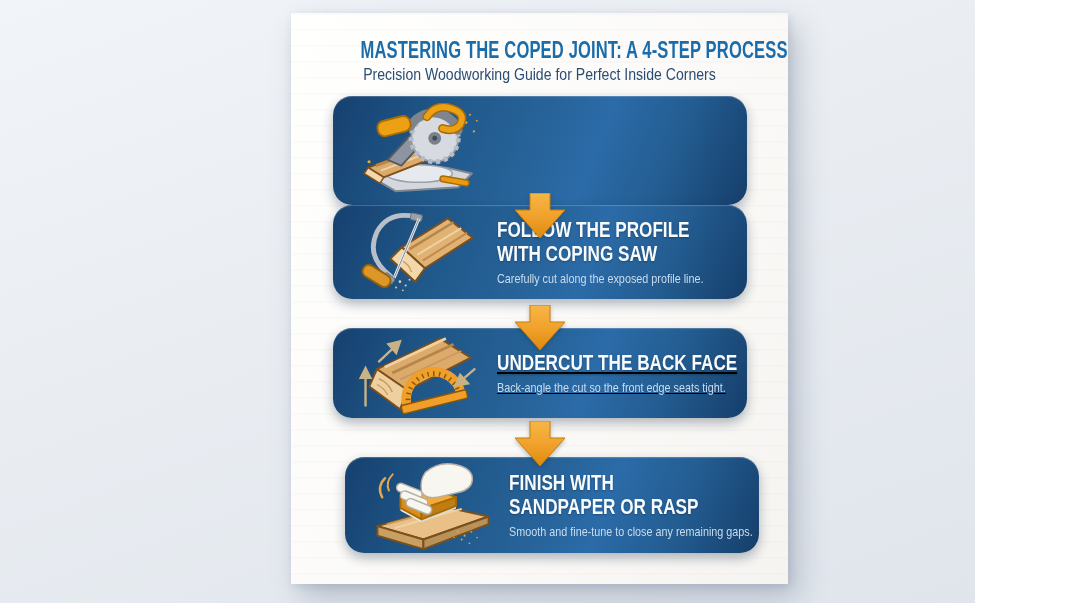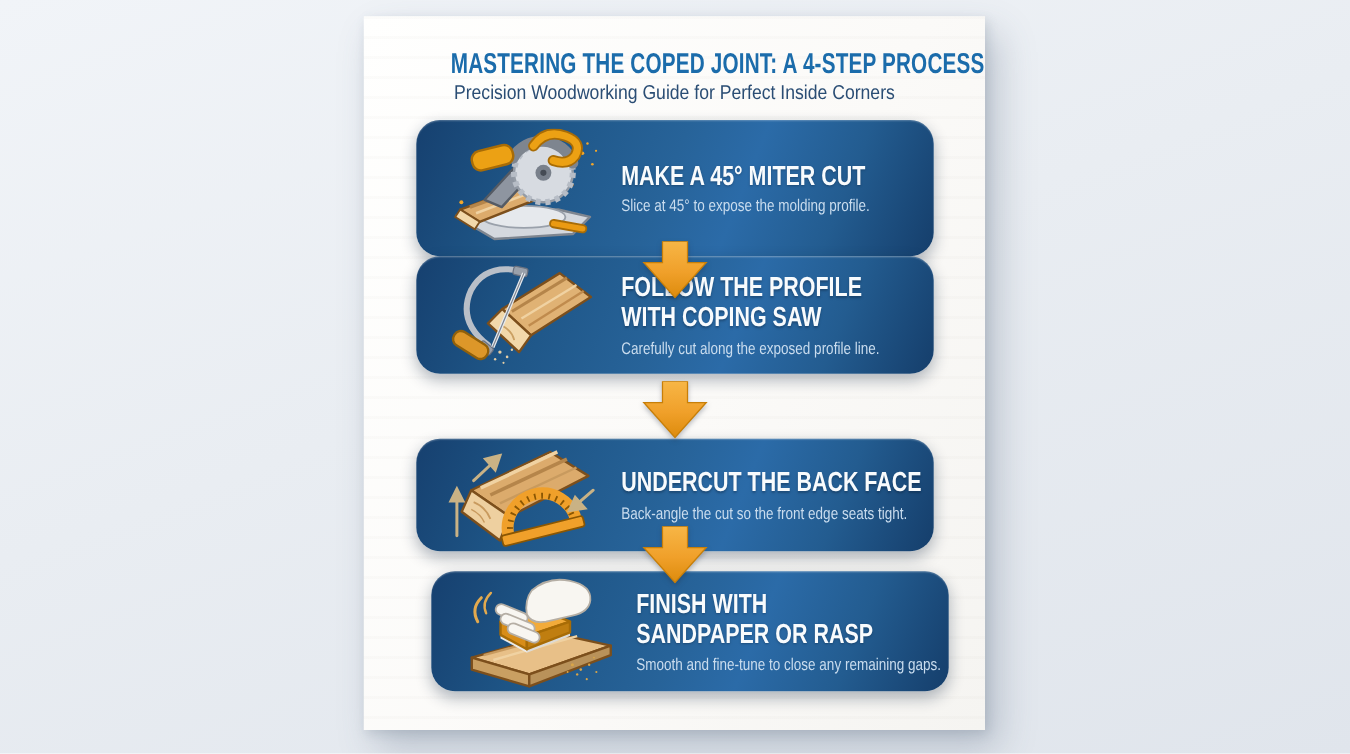--- a/index.html
+++ b/index.html
@@ -1,18 +1,18 @@
 <!DOCTYPE html>
 <html><head>
 <meta charset="utf-8">
 <style>
   * { margin:0; padding:0; box-sizing:border-box; }
   html,body { width:1080px; height:603px; overflow:hidden;
     font-family:"Liberation Sans","DejaVu Sans",sans-serif; }
-  .stage { position:relative; width:1080px; height:603px;
+  .stage { position:relative; width:975px; height:603px;
     background:linear-gradient(160deg,#f1f4f8 0%,#e9edf2 45%,#e0e5ec 100%); overflow:hidden; }
 
   .poster { position:absolute; left:291px; top:13px; width:497px; height:571px;
     background:
       repeating-linear-gradient(180deg, rgba(120,110,90,0.025) 0 2px, rgba(255,255,255,0) 2px 16px),
       linear-gradient(120deg,#fffffe 0%,#fbfaf8 55%,#f5f4f1 100%);
     box-shadow:10px 14px 28px rgba(70,85,110,0.28), 2px 3px 8px rgba(70,85,110,0.15); }
 
   .title { position:absolute; top:24px; left:0; width:100%; text-align:center;
     font-size:23px; font-weight:bold; color:#1b6cab; white-space:nowrap;
@@ -20,21 +20,21 @@
   .subtitle { position:absolute; top:53px; left:0; width:100%; text-align:center;
     font-size:16px; color:#2a4d74; white-space:nowrap;
     transform:scaleX(0.88); transform-origin:center; }
 
   .card { position:absolute; left:42px; width:414px; border-radius:19px;
     background:linear-gradient(112deg,#16406f 0%,#1e5586 22%,#276399 48%,#2b6ba8 62%,#235c90 80%,#153e6b 100%);
     box-shadow:0 5px 12px rgba(15,35,60,0.32), inset 0 1px 1px rgba(255,255,255,0.22);
     display:flex; align-items:center; padding-left:12px; }
   .card1 { top:83px;  height:109px; }
   .card2 { top:192px; height:94px;align-items:center; }
-  .card3 { top:338px; height:90px; }
+  .card3 { top:315px; height:90px;text-decoration:underline; }
   .card4 { top:444px; height:96px;margin-left:12px; }
 
   .icon-box { width:152px; flex:0 0 152px; display:flex; align-items:center; justify-content:center; }
   .text-box { flex:1; display:flex; flex-direction:column; justify-content:center; padding-right:6px; }
   .step-title { color:#f8fbfd; font-size:22px; font-weight:bold; line-height:1.08;
     white-space:pre; transform:scaleX(0.78); transform-origin:left center;
     text-shadow:0 1px 2px rgba(10,25,45,0.35); }
   .step-desc { color:#c9dcee; font-size:13.5px; margin-top:5px; white-space:pre;
     transform:scaleX(0.80); transform-origin:left center; }
 
@@ -85,24 +85,20 @@
           <path d="M32 58 L56 32 L68 40 L46 64 Z" fill="#8e95a0" stroke="#555b64" stroke-width="2" stroke-linejoin="round"></path>
           <circle cx="80" cy="36" r="24" fill="#d7dbe1" stroke="#959ca6" stroke-width="2"></circle>
           <circle cx="80" cy="36" r="24" fill="none" stroke="#b7bdc6" stroke-width="5" stroke-dasharray="4 4"></circle>
           <circle cx="80" cy="36" r="6.5" fill="#79808b"></circle>
           <circle cx="80" cy="36" r="2.5" fill="#454b54"></circle>
           <path d="M55 24 A27 27 0 0 1 104 28" fill="none" stroke="#7e858f" stroke-width="9" stroke-linecap="round"></path>
           <rect x="20" y="20" width="34" height="16" rx="7" transform="rotate(-14 20 20)" fill="#eca114" stroke="#a86c06" stroke-width="2"></rect>
           <path d="M72 14 Q82 0 98 6 Q112 11 106 22 Q100 30 88 26" fill="none" stroke="#a86c06" stroke-width="9" stroke-linecap="round"></path>
           <path d="M72 14 Q82 0 98 6 Q112 11 106 22 Q100 30 88 26" fill="none" stroke="#eca114" stroke-width="6" stroke-linecap="round"></path>
         </svg>
-      </div>
-      <div class="text-box">
-        <div class="step-title">MAKE A 45° MITER CUT</div>
-        <div class="step-desc">Slice at 45° to expose the molding profile.</div>
       </div>
     </div>
 
     <svg class="arrow arrow1" viewBox="0 0 58 46">
       <path d="M19 0 H39 V17 H54 L29 45 L4 17 H19 Z" fill="url(#agrad)" stroke="#c87f08" stroke-width="1"></path>
     </svg>
 
     <div class="card card2">
       <div class="icon-box">
         <svg width="130" height="90" viewBox="0 0 132 94">

